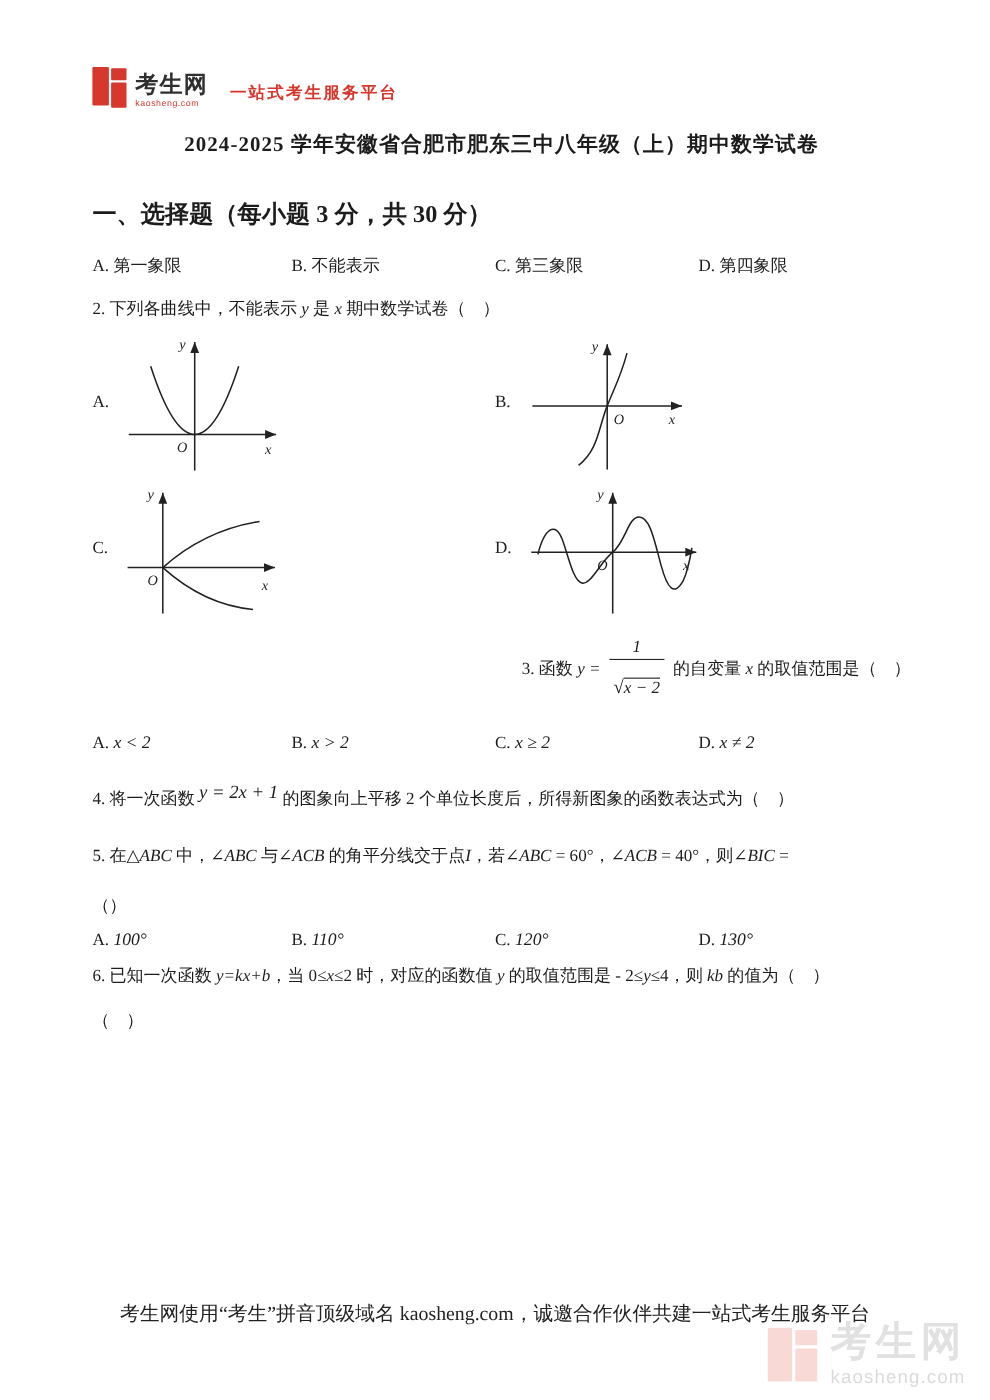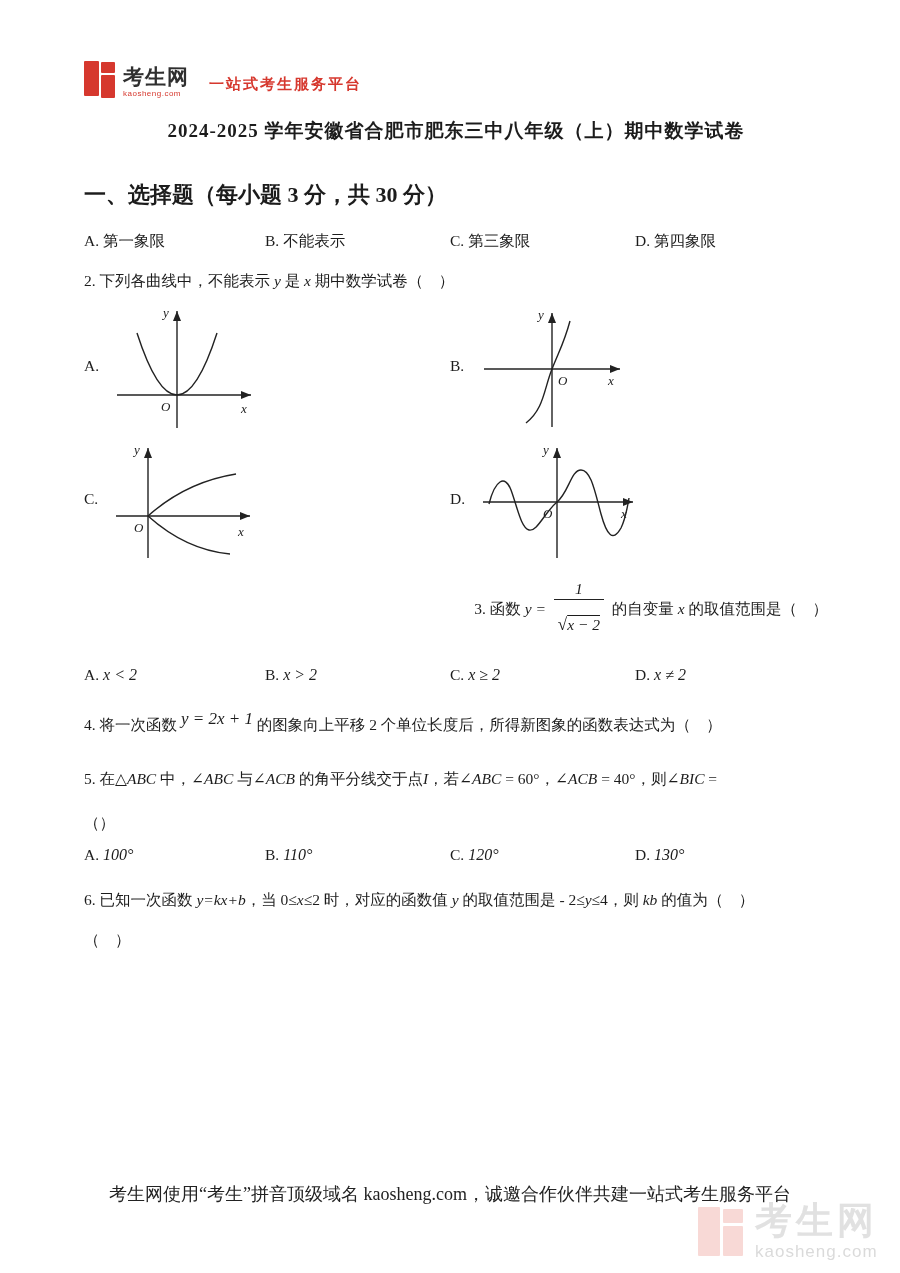--- a/index.html
+++ b/index.html
@@ -73,21 +73,21 @@
   .g-row1 { margin-top:10px; }
   .g-row2 { margin-top:12px; }
   .q3-stem { margin-top:24px; display:flex; align-items:center; flex-wrap:wrap;justify-content:flex-end; }
   .q3-stem span { white-space:pre; }
   .q3-opts { margin-top:30px; }
   .q4-stem { margin-top:28px; }
   .q4-opts { margin-top:20px; }
   .q5-stem { margin-top:28px; }
   .q5-paren { margin-top:22px; }
   .q5-opts { margin-top:12px; }
-  .q6-stem { margin-top:24px; }
+  .q6-stem { margin-top:12px; }
   .q6-opts { margin-top:15px; }
   .q7-stem { margin-top:14px; }
   .q7-paren { margin-top:18px; }
 </style>
 </head>
 <body>
 
 <div class="page">
   <div class="content">
 

